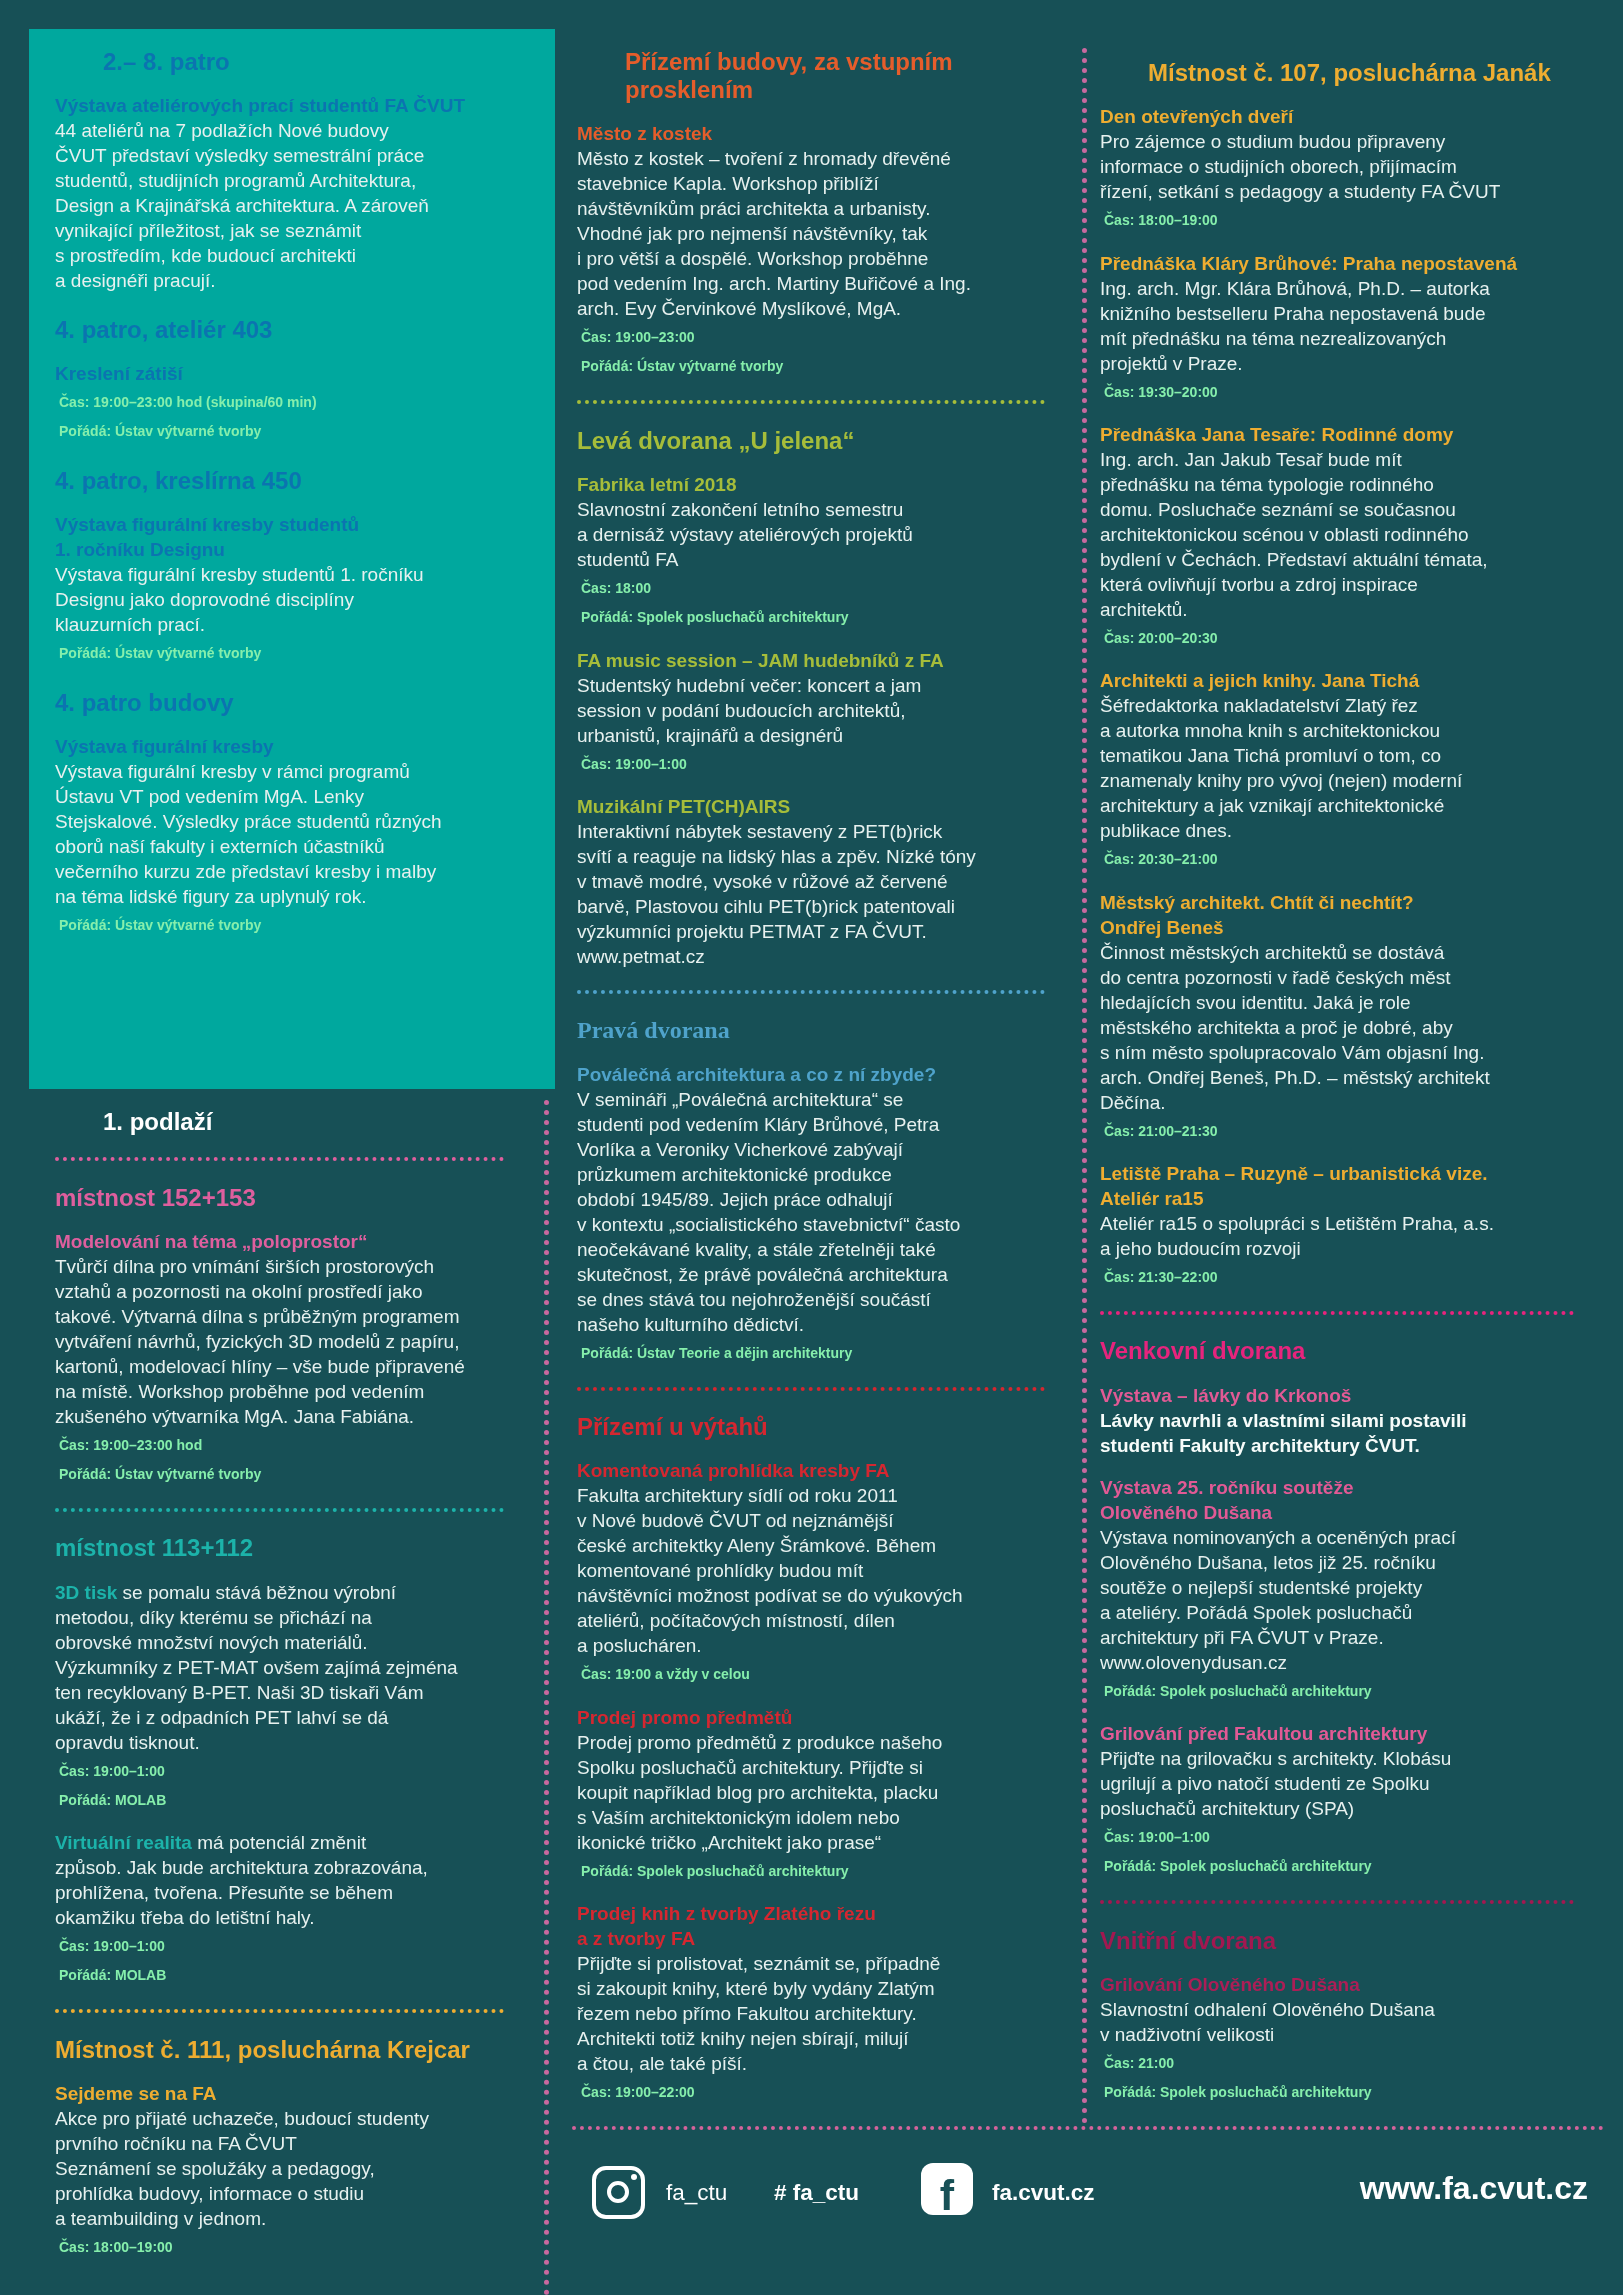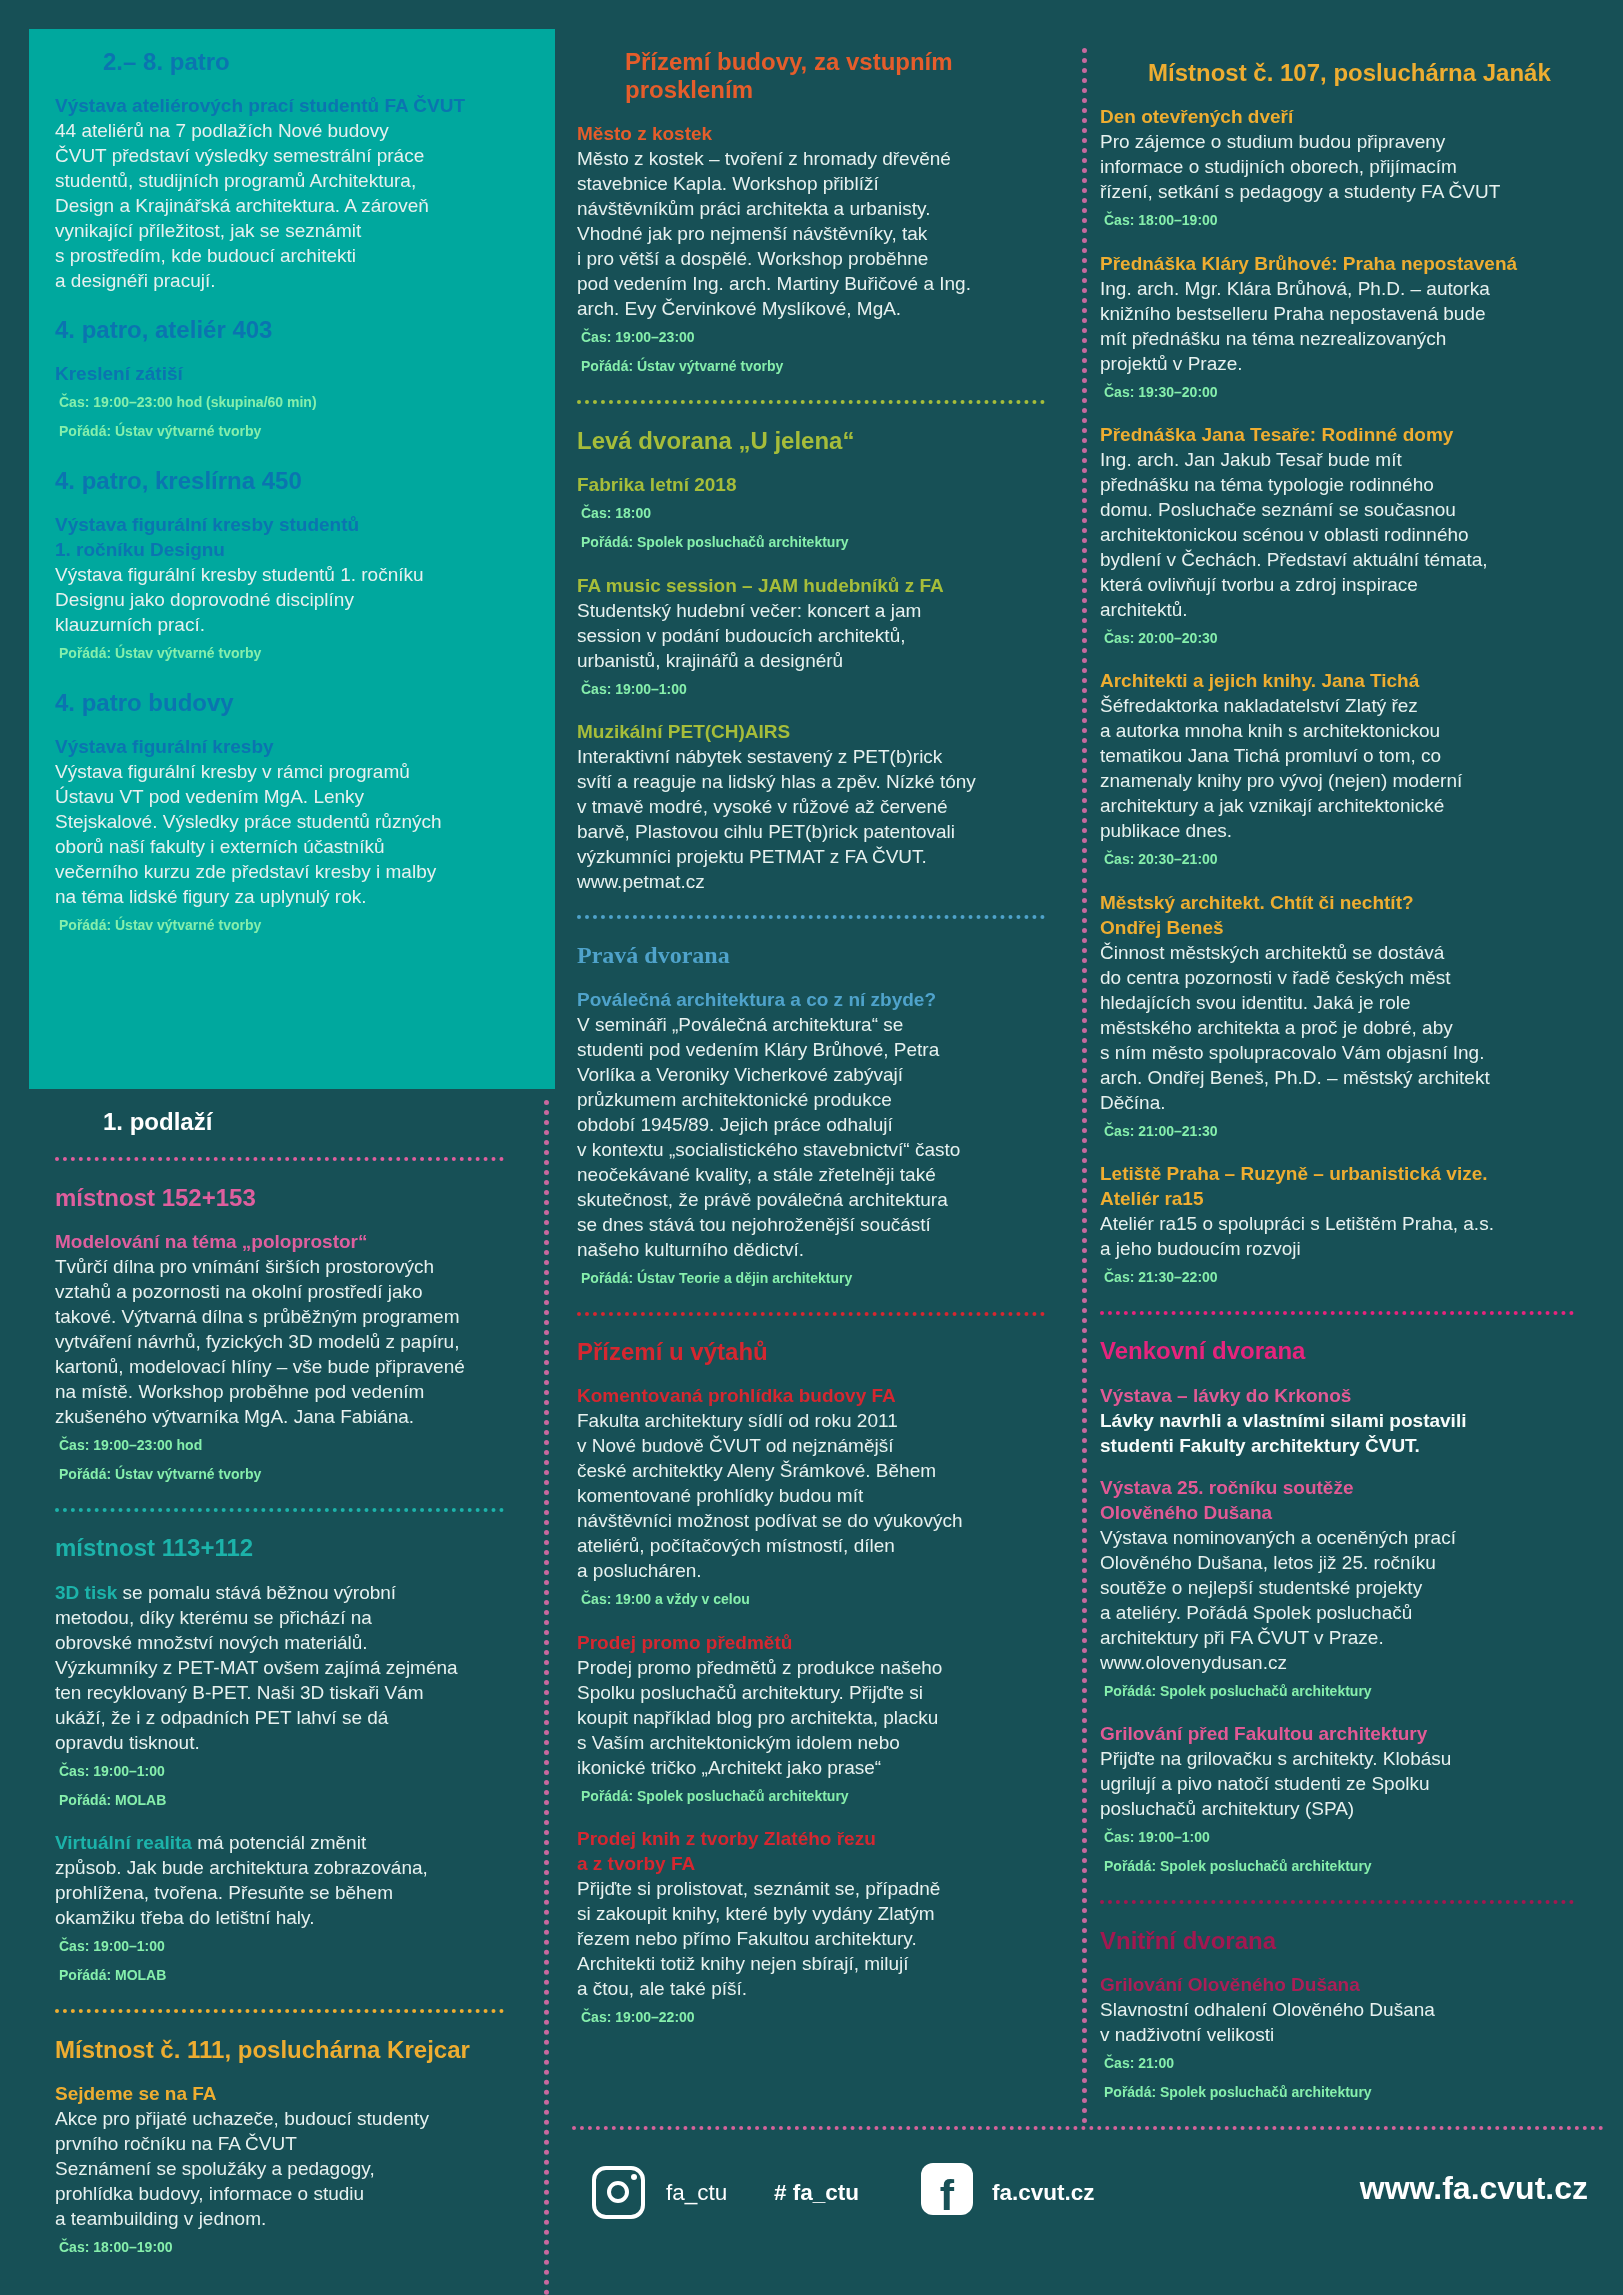--- a/index.html
+++ b/index.html
@@ -85,35 +85,36 @@
     </div>
   <div class="col" id="col-middle">
       <div class="t" style="color: rgb(229, 93, 43);">Přízemí budovy, za vstupním<br>prosklením</div>
       <div class="s" style="color: rgb(229, 93, 43);">Město z kostek</div>
       <div class="b">Město z kostek – tvoření z hromady dřevěné<br>stavebnice Kapla. Workshop přiblíží<br>návštěvníkům práci architekta a urbanisty.<br>Vhodné jak pro nejmenší návštěvníky, tak<br>i pro větší a dospělé. Workshop proběhne<br>pod vedením Ing. arch. Martiny Buřičové a Ing.<br>arch. Evy Červinkové Myslíkové, MgA.</div>
       <div class="m">Čas: 19:00–23:00</div>
       <div class="m">Pořádá: Ústav výtvarné tvorby</div>
       <div class="d" style="border-top-color: rgb(166, 189, 58);"></div>
       <div class="t" style="color: rgb(166, 189, 58);">Levá dvorana „U jelena“</div>
       <div class="s" style="color: rgb(166, 189, 58);">Fabrika letní 2018</div>
+      <div class="b">Slavnostní zakončení letního semestru<br>a dernisáž výstavy ateliérových projektů<br>studentů FA</div>
       <div class="m">Čas: 18:00</div>
       <div class="m">Pořádá: Spolek posluchačů architektury</div>
       <div class="s" style="color: rgb(166, 189, 58);">FA music session – JAM hudebníků z FA</div>
       <div class="b">Studentský hudební večer: koncert a jam<br>session v podání budoucích architektů,<br>urbanistů, krajinářů a designérů</div>
       <div class="m">Čas: 19:00–1:00</div>
       <div class="s" style="color: rgb(166, 189, 58);">Muzikální PET(CH)AIRS</div>
       <div class="b">Interaktivní nábytek sestavený z PET(b)rick<br>svítí a reaguje na lidský hlas a zpěv. Nízké tóny<br>v tmavě modré, vysoké v růžové až červené<br>barvě, Plastovou cihlu PET(b)rick patentovali<br>výzkumníci projektu PETMAT z FA ČVUT.<br><span class="link">www.petmat.cz</span></div>
       <div class="d" style="border-top-color: rgb(79, 163, 203);"></div>
       <div class="t" style="color: rgb(79, 163, 203); font-family: Liberation Serif, serif;">Pravá dvorana</div>
       <div class="s" style="color: rgb(79, 163, 203);">Poválečná architektura a co z ní zbyde?</div>
       <div class="b">V semináři „Poválečná architektura“ se<br>studenti pod vedením Kláry Brůhové, Petra<br>Vorlíka a Veroniky Vicherkové zabývají<br>průzkumem architektonické produkce<br>období 1945/89. Jejich práce odhalují<br>v kontextu „socialistického stavebnictví“ často<br>neočekávané kvality, a stále zřetelněji také<br>skutečnost, že právě poválečná architektura<br>se dnes stává tou nejohroženější součástí<br>našeho kulturního dědictví.</div>
       <div class="m">Pořádá: Ústav Teorie a dějin architektury</div>
       <div class="d" style="border-top-color: rgb(213, 39, 48);"></div>
       <div class="t" style="color: rgb(213, 39, 48);">Přízemí u výtahů</div>
-      <div class="s" style="color: rgb(213, 39, 48);">Komentovaná prohlídka budovy FA</div>
+      <div class="s" style="color: rgb(213, 39, 48);">Komentovaná prohlídka kresby FA</div>
       <div class="b">Fakulta architektury sídlí od roku 2011<br>v Nové budově ČVUT od nejznámější<br>české architektky Aleny Šrámkové. Během<br>komentované prohlídky budou mít<br>návštěvníci možnost podívat se do výukových<br>ateliérů, počítačových místností, dílen<br>a poslucháren.</div>
       <div class="m">Čas: 19:00 a vždy v celou</div>
       <div class="s" style="color: rgb(213, 39, 48);">Prodej promo předmětů</div>
       <div class="b">Prodej promo předmětů z produkce našeho<br>Spolku posluchačů architektury. Přijďte si<br>koupit například blog pro architekta, placku<br>s Vaším architektonickým idolem nebo<br>ikonické tričko „Architekt jako prase“</div>
       <div class="m">Pořádá: Spolek posluchačů architektury</div>
       <div class="s" style="color: rgb(213, 39, 48);">Prodej knih z tvorby Zlatého řezu<br>a z tvorby FA</div>
       <div class="b">Přijďte si prolistovat, seznámit se, případně<br>si zakoupit knihy, které byly vydány Zlatým<br>řezem nebo přímo Fakultou architektury.<br>Architekti totiž knihy nejen sbírají, milují<br>a čtou, ale také píší.</div>
       <div class="m">Čas: 19:00–22:00</div>
     </div>
   <div class="col" id="col-right">

